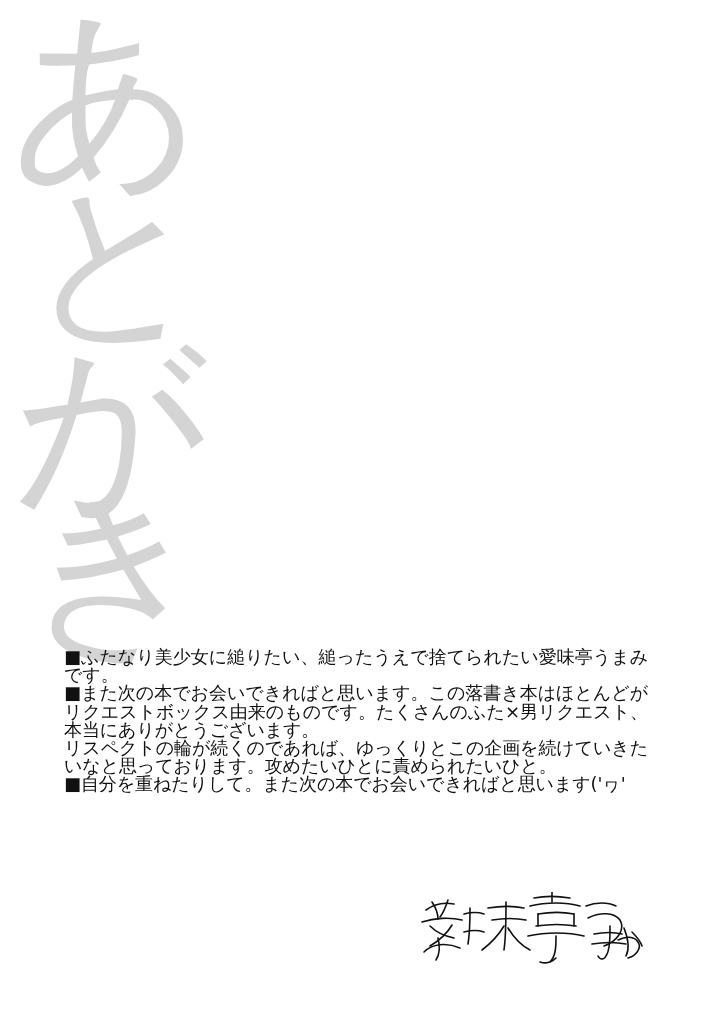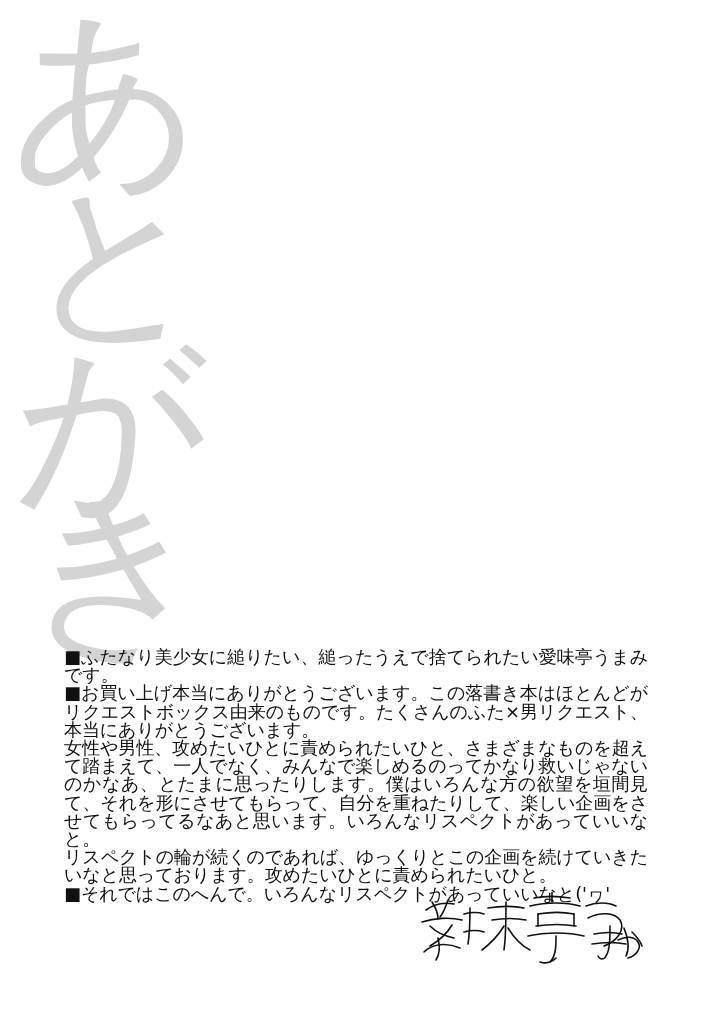--- a/index.html
+++ b/index.html
@@ -73,24 +73,23 @@
 
 <div id="bg-title">
   <span class="glyph g0">あ</span>
   <span class="glyph g1">と</span>
   <span class="glyph g2">が</span>
   <span class="glyph g3">き</span>
 </div>
 
 <div id="afterword">
   <p>■ふたなり美少女に縋りたい、縋ったうえで捨てられたい愛味亭うまみです。</p>
-  <p>■お買い上げ本当にありがとうございます。この落書き本はほとんどがリクエストボックス由来のものです。たくさんのふた×男リクエスト、本当にありがとうございます。</p>
-  <p>女性や男性、攻めたいひとに責められたいひと、さまざまなものを超えて踏まえて、一人でなく、みんなで楽しめるのってかなり救いじゃないのかなあ、とたまに思ったりします。僕はいろんな方の欲望を垣間見て、それを形にさせてもらって、自分を重ねたりして、楽しい企画をさせてもらってるなあと思います。いろんなリスペクトがあっていいなと。</p>
+  <p>■また次の本でお会いできればと思います。この落書き本はほとんどがリクエストボックス由来のものです。たくさんのふた×男リクエスト、本当にありがとうございます。</p>
   <p>リスペクトの輪が続くのであれば、ゆっくりとこの企画を続けていきたいなと思っております。攻めたいひとに責められたいひと。</p>
-  <p>■それではこのへんで。いろんなリスペクトがあっていいなと('ヮ'</p>
+  <p>■自分を重ねたりして。また次の本でお会いできればと思います('ヮ'</p>
 </div>
 
 <div id="signature" title="愛味亭うまみ">
   <svg width="226" height="76" viewBox="0 0 226 76" fill="none" stroke="#111111" stroke-width="1.6" stroke-linecap="round" stroke-linejoin="round">
 
     <path d="M8,18 C16,12 26,10 36,12"></path>
     <path d="M14,10 C18,16 20,22 20,27"></path>
     <path d="M30,8 C28,14 26,20 22,25"></path>
     <path d="M4,30 C16,26 32,25 44,28"></path>
     <path d="M12,34 C18,40 26,44 36,46"></path>

